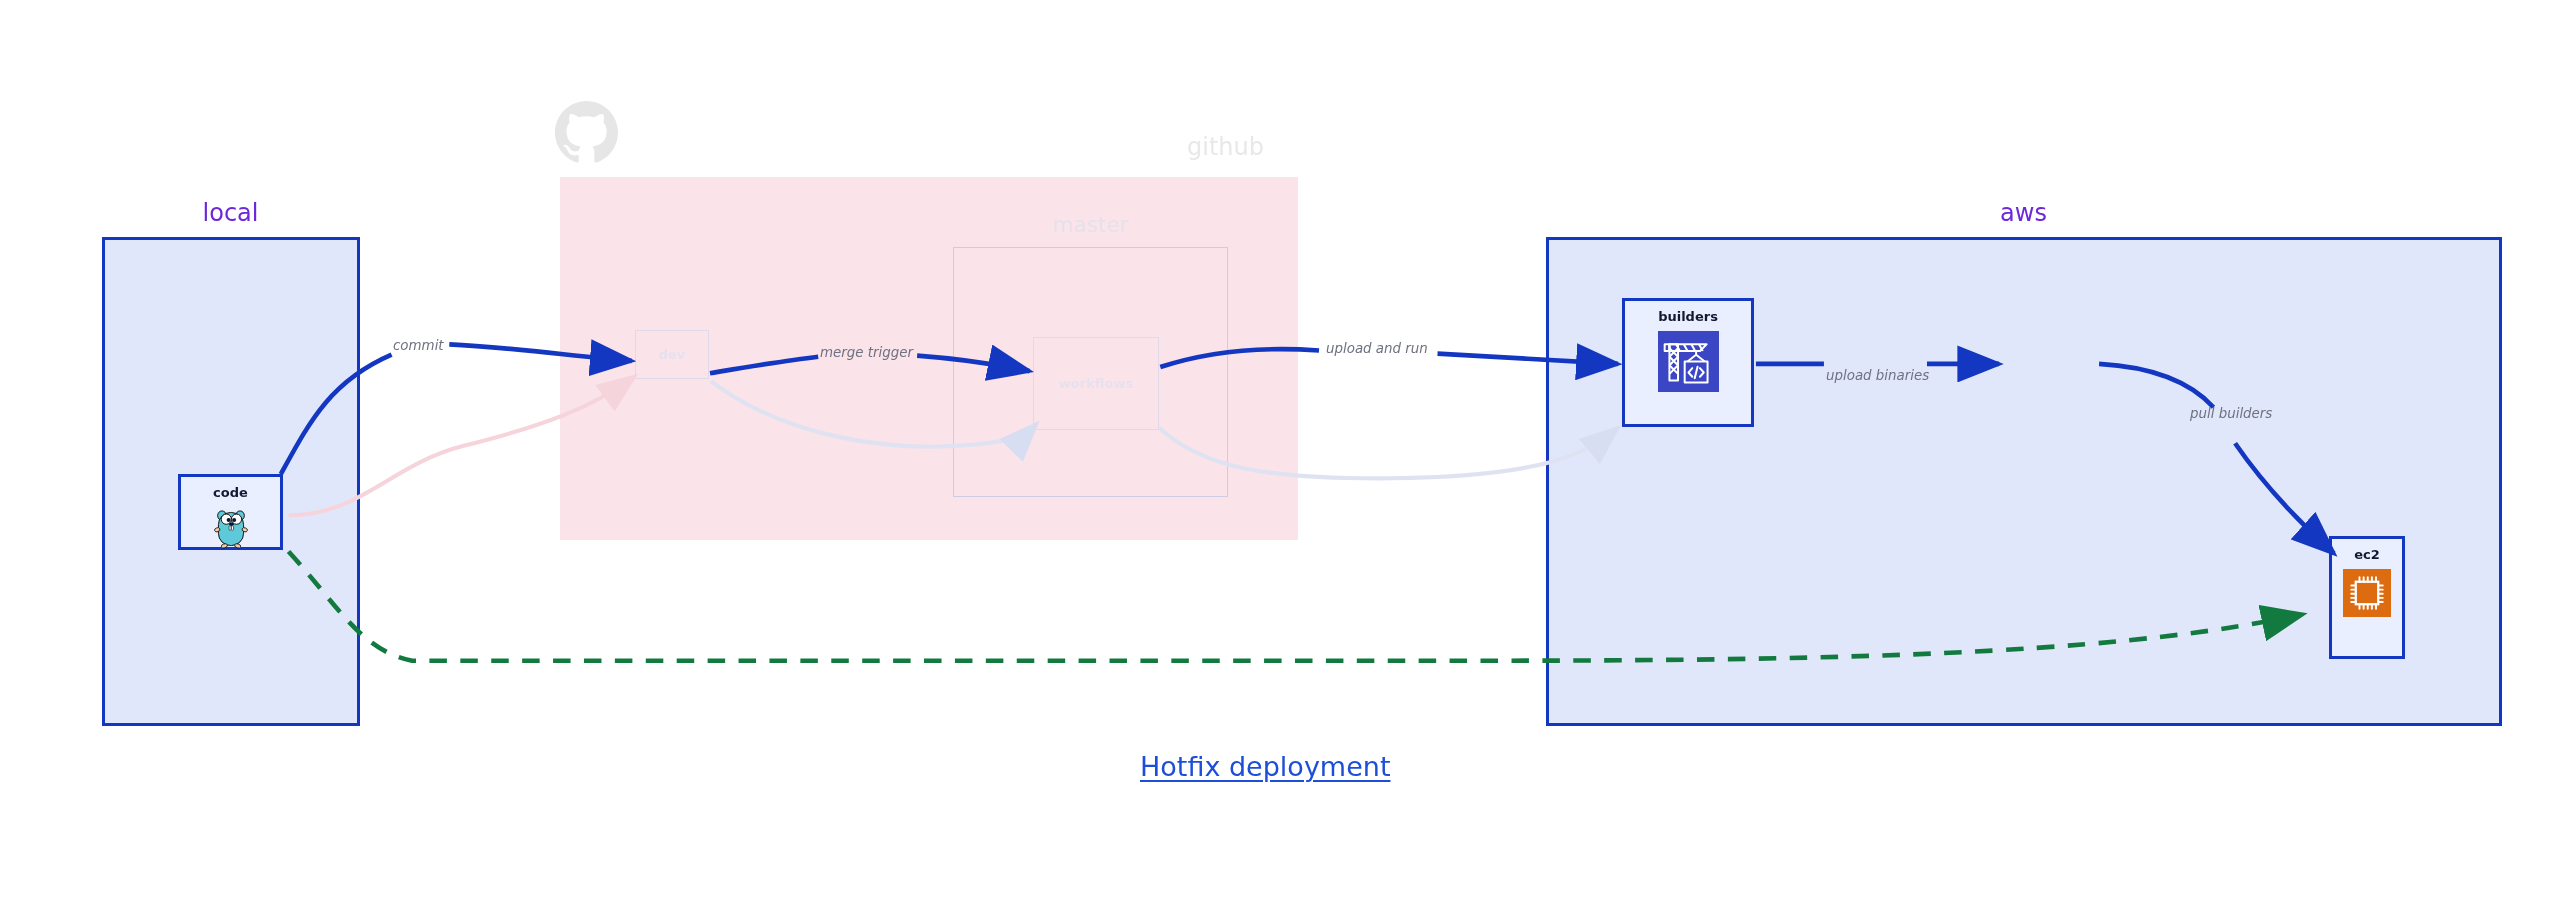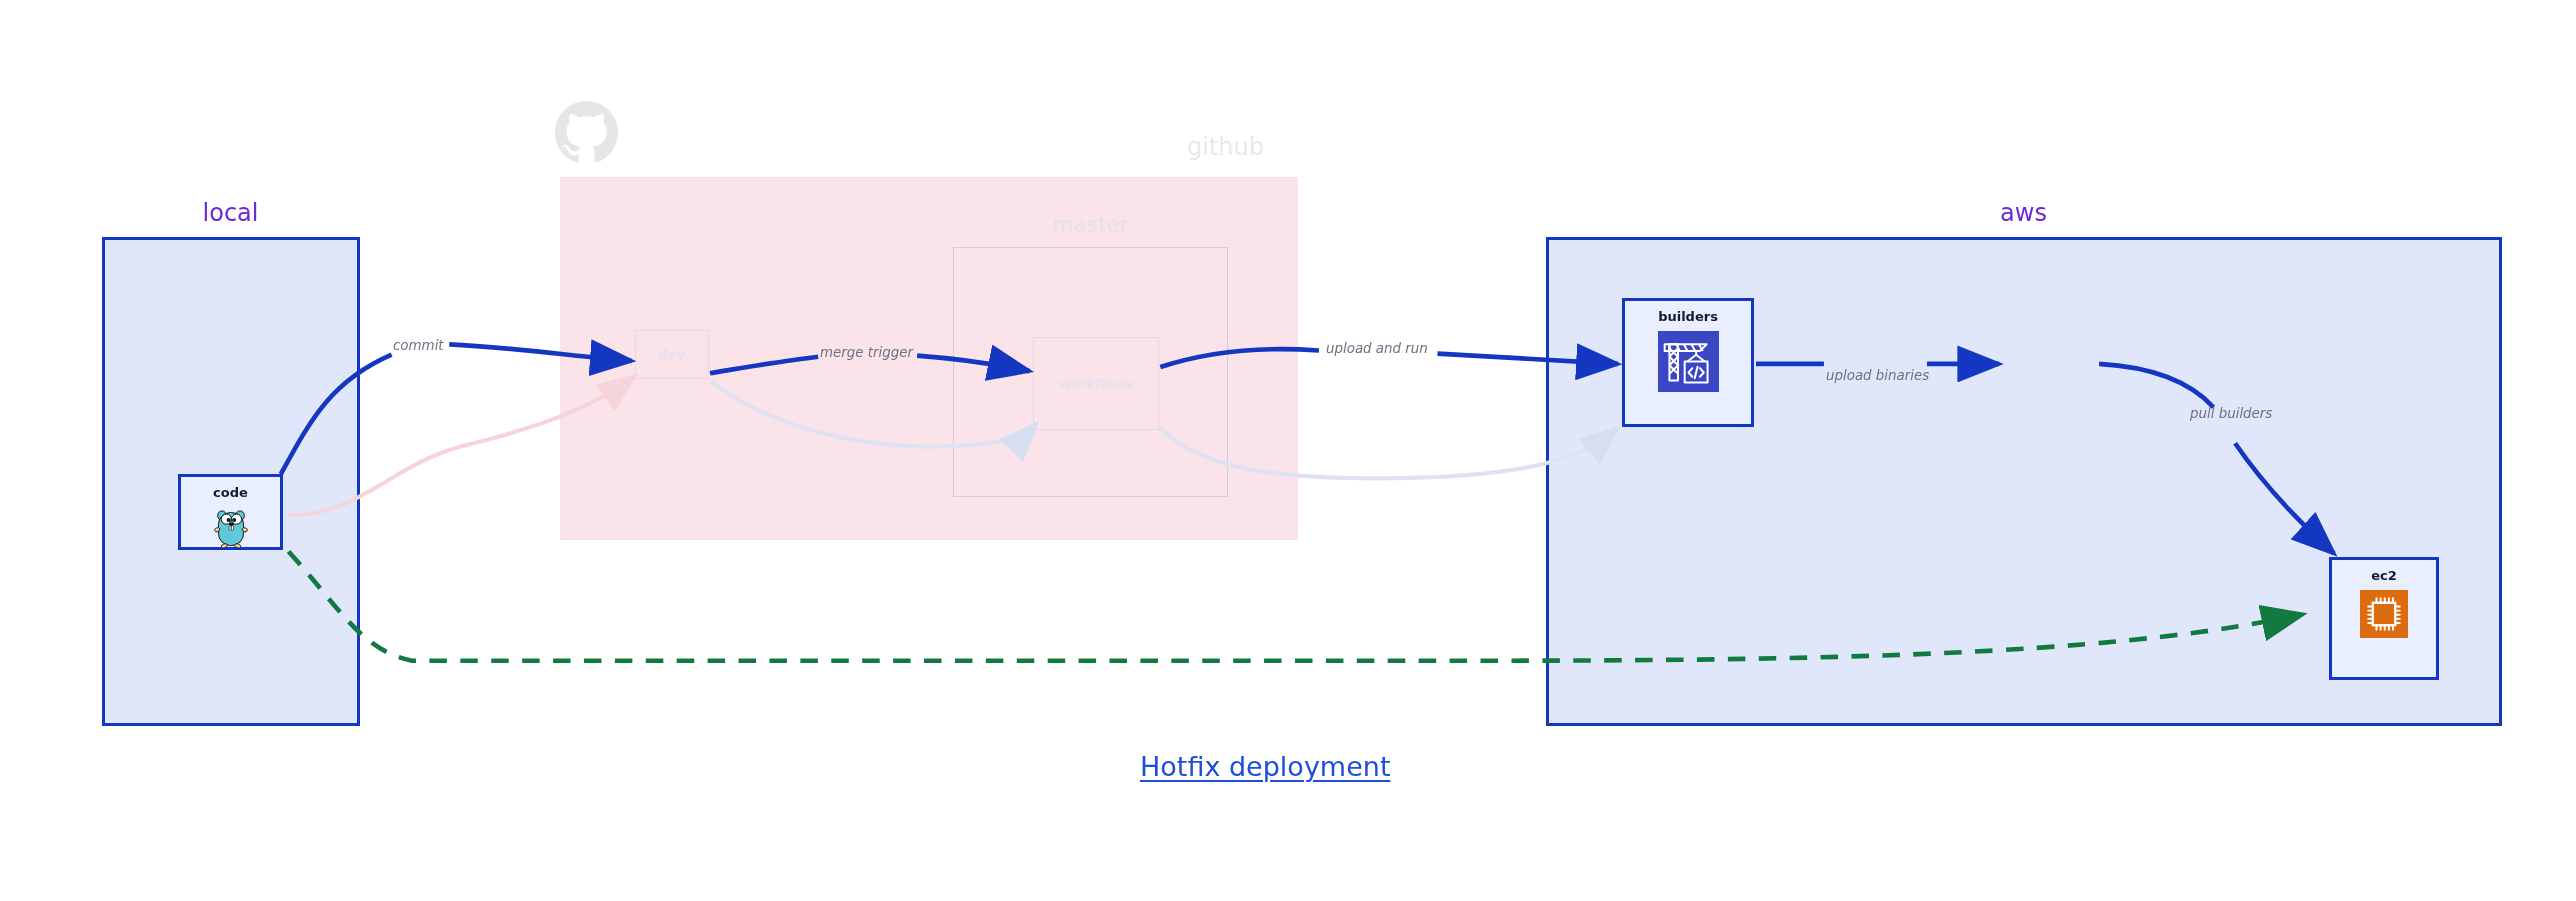--- a/index.html
+++ b/index.html
@@ -220,21 +220,21 @@
 
           <rect x="28" y="32" width="24" height="22"></rect>
 
           <path d="M36 39 L32 43.5 L36 48 M44 39 L48 43.5 L44 48 M41.5 37.5 L38.5 49.5" stroke-linecap="round"></path>
         </g>
       </svg>
     </div>
   </div>
 
 
-  <div class="node" style="left:2329px; top:557px; width:110px; height:123px;">
+  <div class="node" style="left:2329px; top:536px; width:76px; height:123px;">
     <div class="node-title">ec2</div>
     <div class="node-icon">
       <svg width="48" height="48" viewBox="0 0 64 64" aria-hidden="true">
         <rect x="0" y="0" width="64" height="64" fill="#dd6b10"></rect>
         <g fill="none" stroke="#ffffff" stroke-width="2.6" stroke-linecap="round">
           <rect x="17" y="17" width="30" height="30" stroke-width="3"></rect>
 
           <path d="M22 17 V11 M27.5 17 V11 M33 17 V11 M38.5 17 V11 M44 17 V11"></path>
 
           <path d="M22 47 V53 M27.5 47 V53 M33 47 V53 M38.5 47 V53 M44 47 V53"></path>

